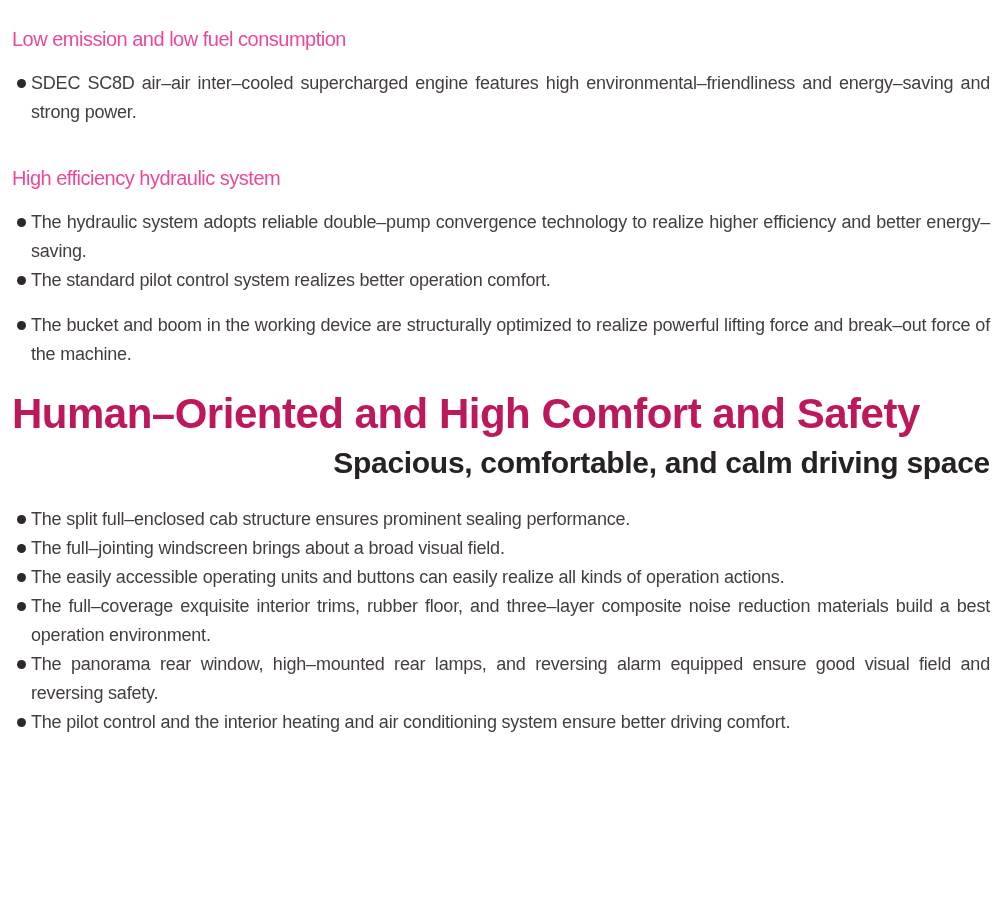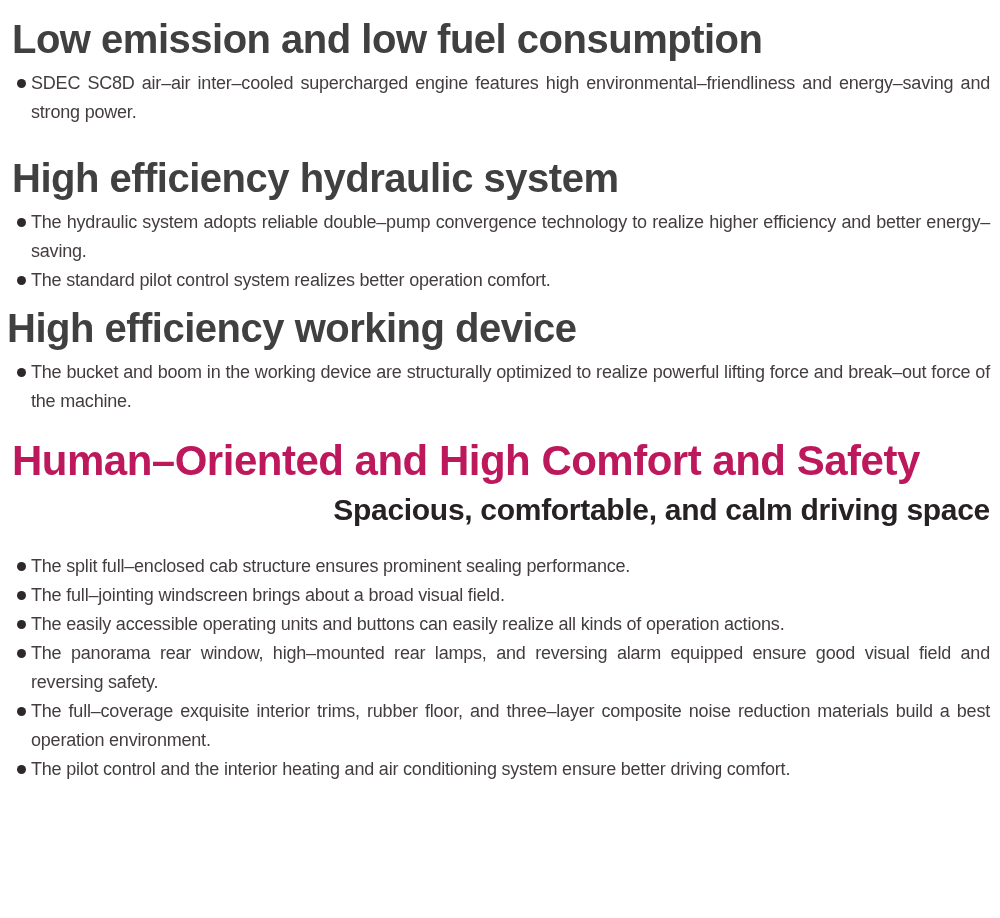--- a/index.html
+++ b/index.html
@@ -14,25 +14,25 @@
     font-family: "Liberation Sans", sans-serif;
     color: #433d3e;
   }
   .page {
     box-sizing: border-box;
     width: 1000px;
     height: 918px;
     padding: 22px 10px 0 12px;
   }
   h2.section-heading {
-    font-size: 40px;
+    font-size: 20px;
     line-height: 34px;
-    font-weight: bold;
+    font-weight: normal;
     letter-spacing: -0.5px;
-    color: #404040;
+    color: #ec4899;
     margin: 0 0 13px 0;
   }
   h2.section-heading.shift-left {
     margin-left: -5px;
   }
   .feature-section { margin: 0; }
   .sec-1 { margin-bottom: 34px; }
   .sec-2 { margin-bottom: 56px; }
   .sec-3 { margin-bottom: 16px; margin-top: 24px; }
   .sec-4 { margin-bottom: 20px; }
@@ -97,21 +97,20 @@
         <span>The hydraulic system adopts reliable double–pump convergence technology to realize higher efficiency and better energy–saving.</span>
       </div>
       <div class="bullet-item">
         <span class="dot"></span>
         <span>The standard pilot control system realizes better operation comfort.</span>
       </div>
     </div>
   </section>
 
   <section class="feature-section sec-4">
-    <h2 class="section-heading shift-left">High efficiency working device</h2>
     <div class="bullet-list">
       <div class="bullet-item">
         <span class="dot"></span>
         <span>The bucket and boom in the working device are structurally optimized to realize powerful lifting force and break–out force of the machine.</span>
       </div>
     </div>
   </section>
 
   <section class="comfort-section">
     <h1 class="main-heading">Human–Oriented and High Comfort and Safety</h1>
@@ -124,25 +123,25 @@
       <div class="bullet-item">
         <span class="dot"></span>
         <span>The full–jointing windscreen brings about a broad visual field.</span>
       </div>
       <div class="bullet-item">
         <span class="dot"></span>
         <span>The easily accessible operating units and buttons can easily realize all kinds of operation actions.</span>
       </div>
       <div class="bullet-item">
         <span class="dot"></span>
-        <span>The panorama rear window, high–mounted rear lamps, and reversing alarm equipped ensure good visual field and reversing safety.</span>
+        <span>The full–coverage exquisite interior trims, rubber floor, and three–layer composite noise reduction materials build a best operation environment.</span>
       </div>
       <div class="bullet-item">
         <span class="dot"></span>
-        <span>The full–coverage exquisite interior trims, rubber floor, and three–layer composite noise reduction materials build a best operation environment.</span>
+        <span>The panorama rear window, high–mounted rear lamps, and reversing alarm equipped ensure good visual field and reversing safety.</span>
       </div>
       <div class="bullet-item">
         <span class="dot"></span>
         <span>The pilot control and the interior heating and air conditioning system ensure better driving comfort.</span>
       </div>
     </div>
   </section>
 
 </div>
 

